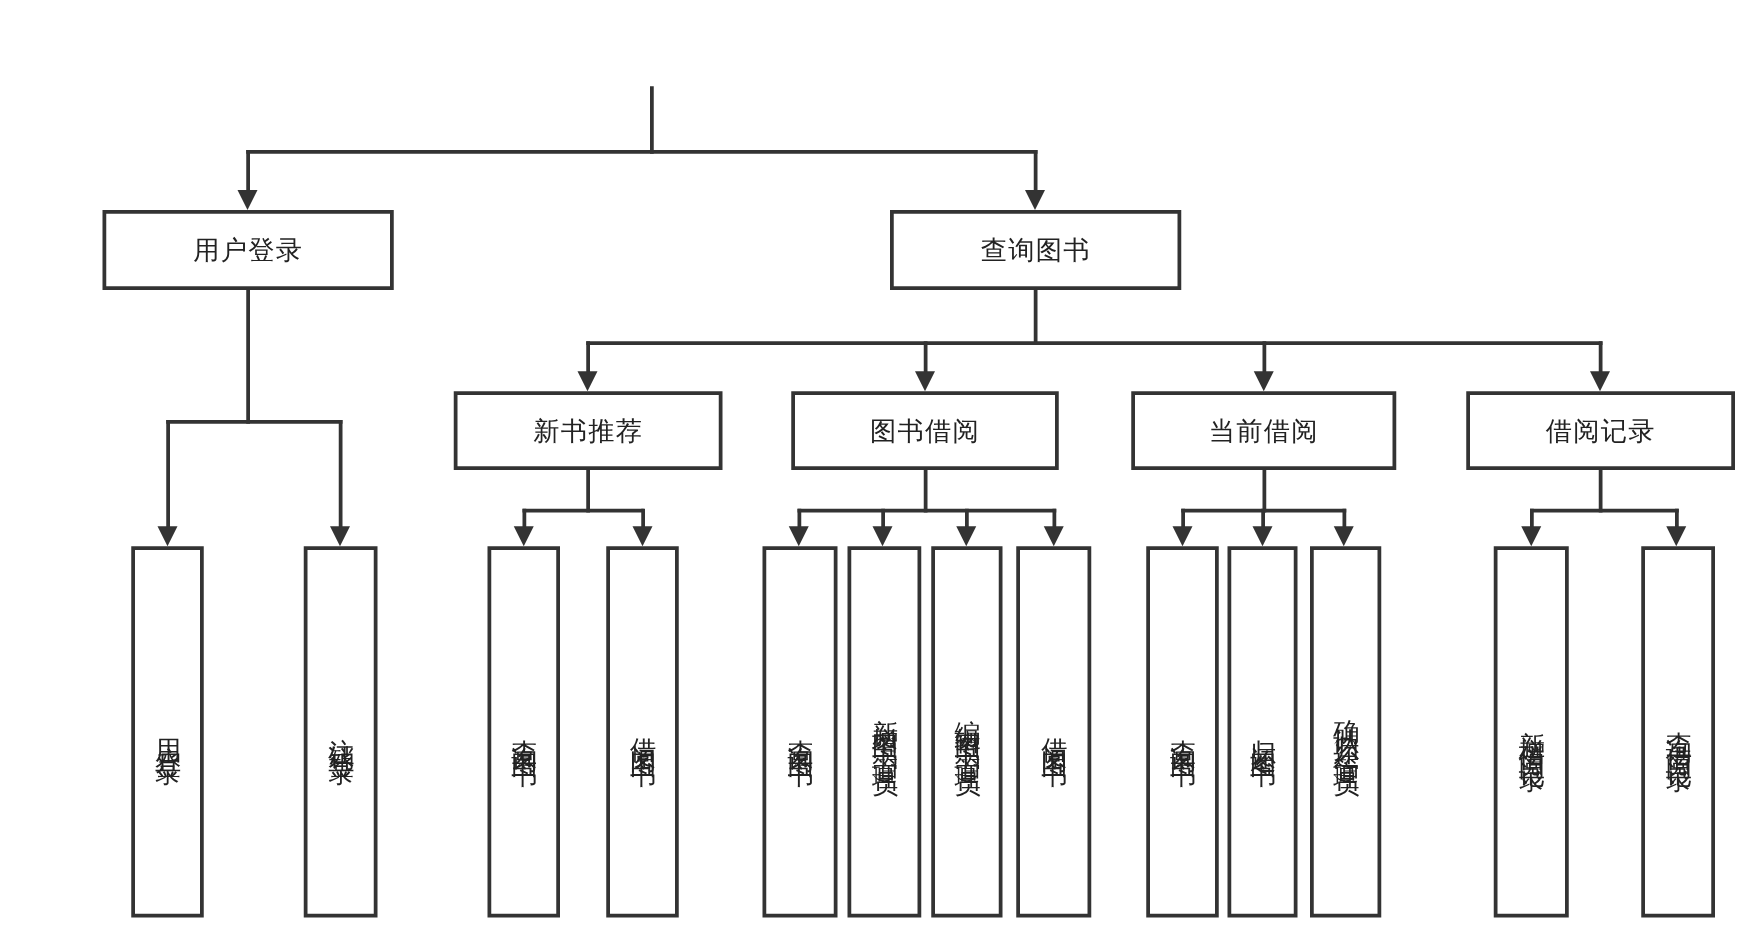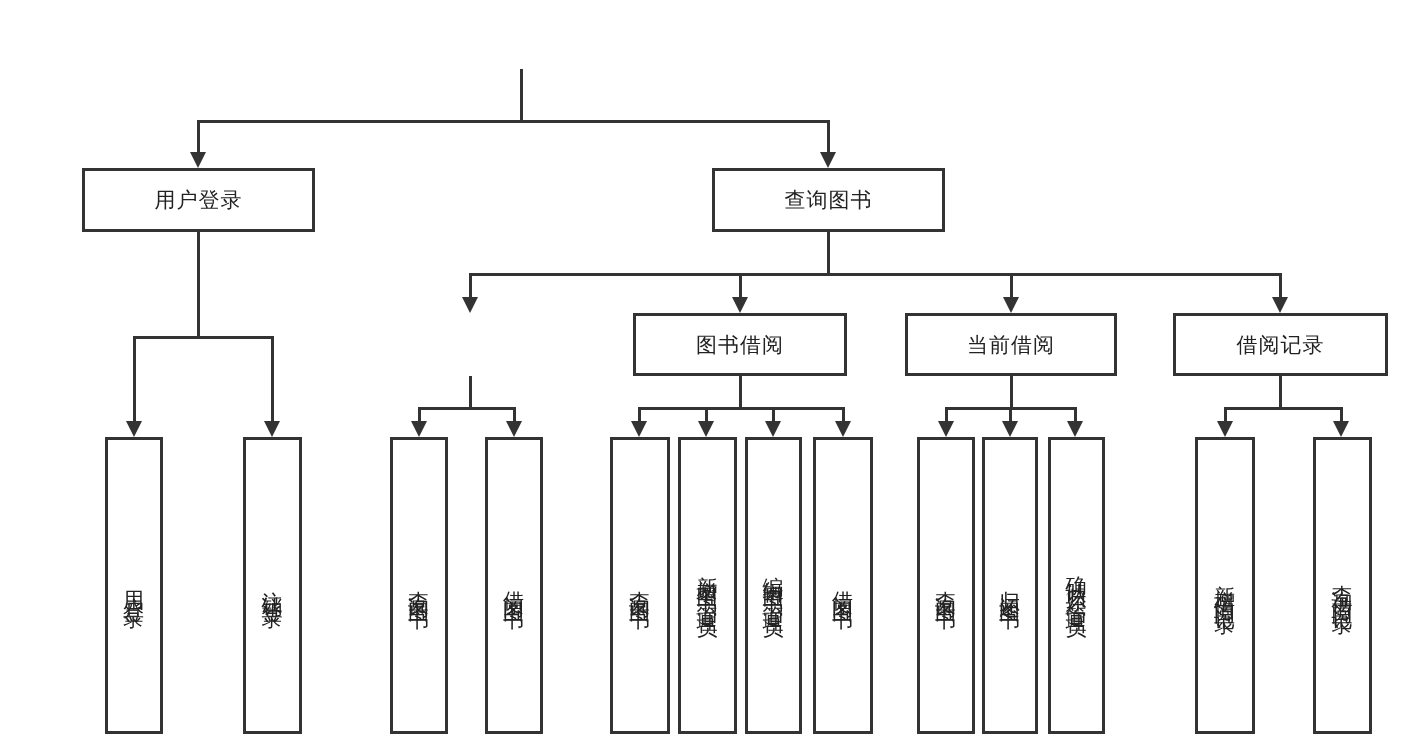--- a/index.html
+++ b/index.html
@@ -74,20 +74,21 @@
   <div class="hline" style="left:469px; top:273px; width:813px;"></div>
   <div class="vline" style="left:469px; top:273px; height:28px;"></div>
   <div class="arrow" style="left:462px; top:297px;"></div>
   <div class="vline" style="left:739px; top:273px; height:28px;"></div>
   <div class="arrow" style="left:732px; top:297px;"></div>
   <div class="vline" style="left:1010px; top:273px; height:28px;"></div>
   <div class="arrow" style="left:1003px; top:297px;"></div>
   <div class="vline" style="left:1279px; top:273px; height:28px;"></div>
   <div class="arrow" style="left:1272px; top:297px;"></div>
 
+  <div class="node" style="left:363px; top:313px; width:215px; height:63px;">新书推荐</div>
   <div class="node" style="left:905px; top:313px; width:212px; height:63px;">当前借阅</div>
   <div class="node" style="left:633px; top:313px; width:214px; height:63px;">图书借阅</div>
   <div class="node" style="left:1173px; top:313px; width:215px; height:63px;">借阅记录</div>
 
   <div class="vline" style="left:197px; top:232px; height:107px;"></div>
   <div class="hline" style="left:133px; top:336px; width:141px;"></div>
   <div class="vline" style="left:133px; top:336px; height:88px;"></div>
   <div class="arrow" style="left:126px; top:421px;"></div>
   <div class="vline" style="left:271px; top:336px; height:88px;"></div>
   <div class="arrow" style="left:264px; top:421px;"></div>

